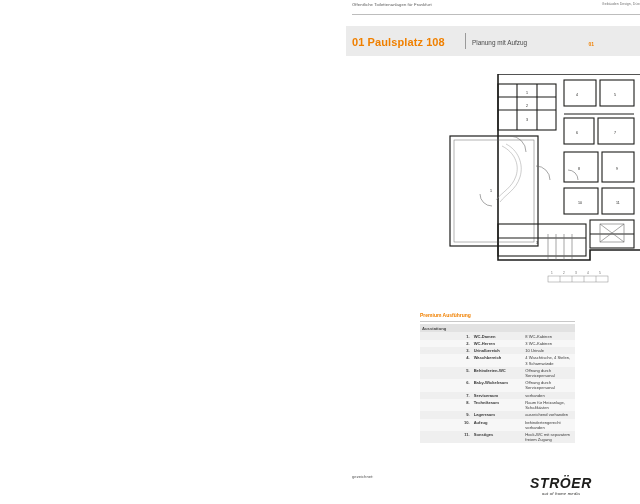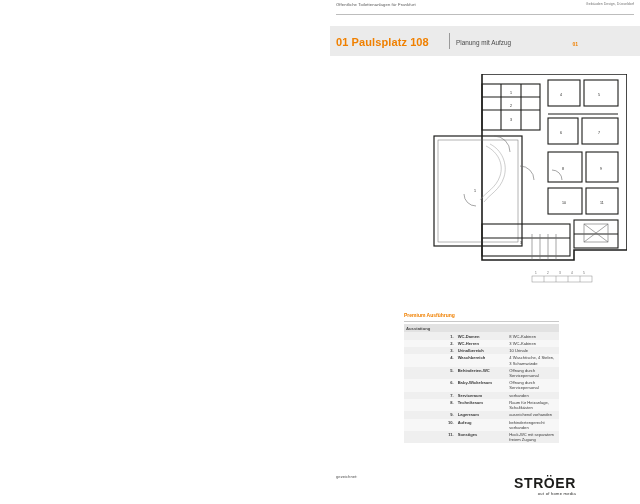--- a/index.html
+++ b/index.html
@@ -11,20 +11,21 @@
     height: 504px;
     background: #ffffff;
     font-family: "Liberation Sans", sans-serif;
     overflow: hidden;
   }
   .page {
     position: relative;
     width: 584px;
     height: 504px;
     background: #ffffff;
+    margin-left: 16px;
   }
   
   .left-band {
     position: absolute;
     left: 0; top: 0;
     width: 330px; height: 504px;
     background: #ffffff;
   }
   .sheet {
     position: absolute;
@@ -138,21 +139,22 @@
   
   .footer-line {
     position: absolute;
     left: 336px; top: 474px;
     font-size: 4.2px;
     color: #555;
   }
   .logo {
     position: absolute;
     right: 8px; bottom: 8px;
-    text-align: right;
+    text-align: center;
+    font-style: italic;
   }
   .logo-name {
     font-size: 14px;
     font-weight: bold;
     color: #1d1d1b;
     letter-spacing: 0.6px;
     line-height: 1;
   }
   .logo-tag {
     font-size: 4px;

